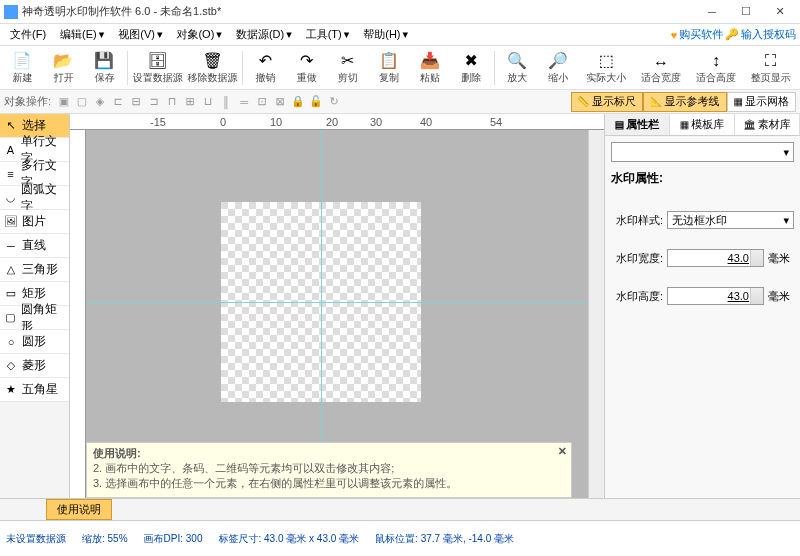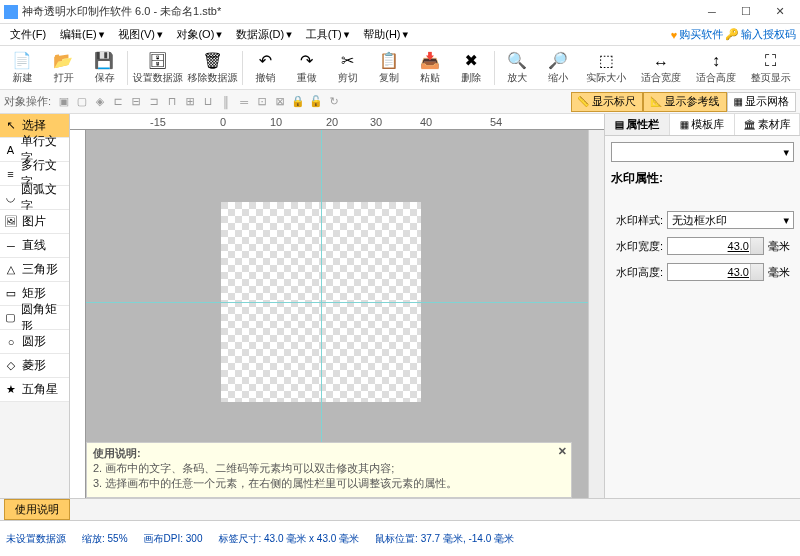--- a/index.html
+++ b/index.html
@@ -44,27 +44,27 @@
 .helpbox .closex{position:absolute;right:4px;top:2px;font-weight:bold;}
 .helpbox .ht{font-weight:bold;}
 .scroll-v{width:16px;background:#eee;border-left:1px solid #ccc;}
 .rightpanel{width:196px;background:#f8f8f8;border-left:1px solid #ccc;display:flex;flex-direction:column;}
 .rtabs{height:22px;display:flex;border-bottom:1px solid #ccc;background:#fff;}
 .rtab{flex:1;display:flex;align-items:center;justify-content:center;gap:2px;border-right:1px solid #ddd;font-size:10px;}
 .rtab.act{background:#f0f0f0;font-weight:bold;}
 .rbody{padding:6px;}
 .combo{width:100%;height:20px;border:1px solid #999;background:#fff;display:flex;align-items:center;justify-content:flex-end;padding:0 4px;margin-bottom:8px;}
 .sect{font-weight:bold;font-size:12px;margin:4px 0 24px;}
-.prop{display:flex;align-items:center;margin-bottom:8px;gap:4px;}
+.prop{display:flex;align-items:center;margin-bottom:20px;gap:4px;}
 .prop .pl{width:52px;text-align:right;}
 .prop .pv{flex:1;height:18px;border:1px solid #999;background:#fff;display:flex;align-items:center;padding:0 4px;justify-content:space-between;}
 .prop .pu{width:26px;}
 .spinbox{flex:1;height:18px;border:1px solid #999;background:#fff;display:flex;align-items:center;justify-content:flex-end;padding:0 14px 0 4px;position:relative;text-decoration:underline;}
 .spinbox::after{content:"";position:absolute;right:0;top:0;bottom:0;width:12px;border-left:1px solid #ccc;background:linear-gradient(#eee,#ddd);}
-.bottomtabs{height:22px;background:#f4f4f4;display:flex;align-items:center;border-top:1px solid #ccc;}
+.bottomtabs{height:22px;background:#f4f4f4;display:flex;align-items:center;border-top:1px solid #ccc;padding-left:42px;}
 .btab{padding:2px 10px;background:#ffcc66;border:1px solid #cc9933;margin-left:4px;}
 .statusbar{height:36px;background:#fff;border-top:1px solid #ccc;display:flex;align-items:center;padding:0 6px;gap:16px;}
 .statusbar .si{color:#0044aa;font-size:10px;}
 </style>
 </head>
 <body>
 
 <div class="titlebar">
   <div class="appicon"></div>
   <div class="title">神奇透明水印制作软件 6.0 - 未命名1.stb*</div>

